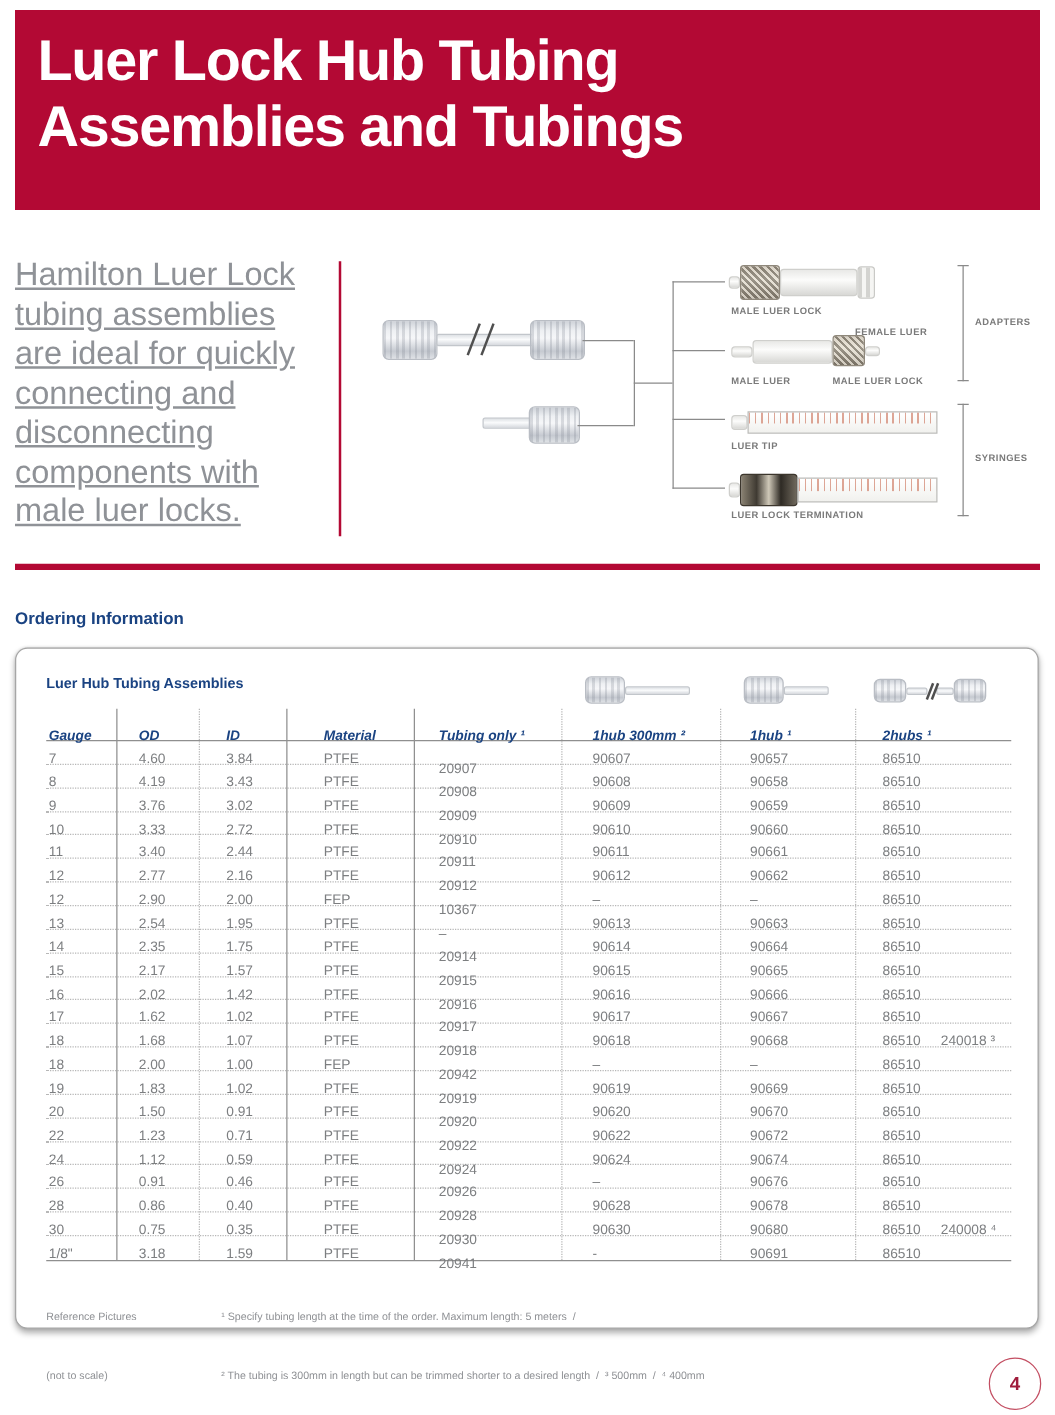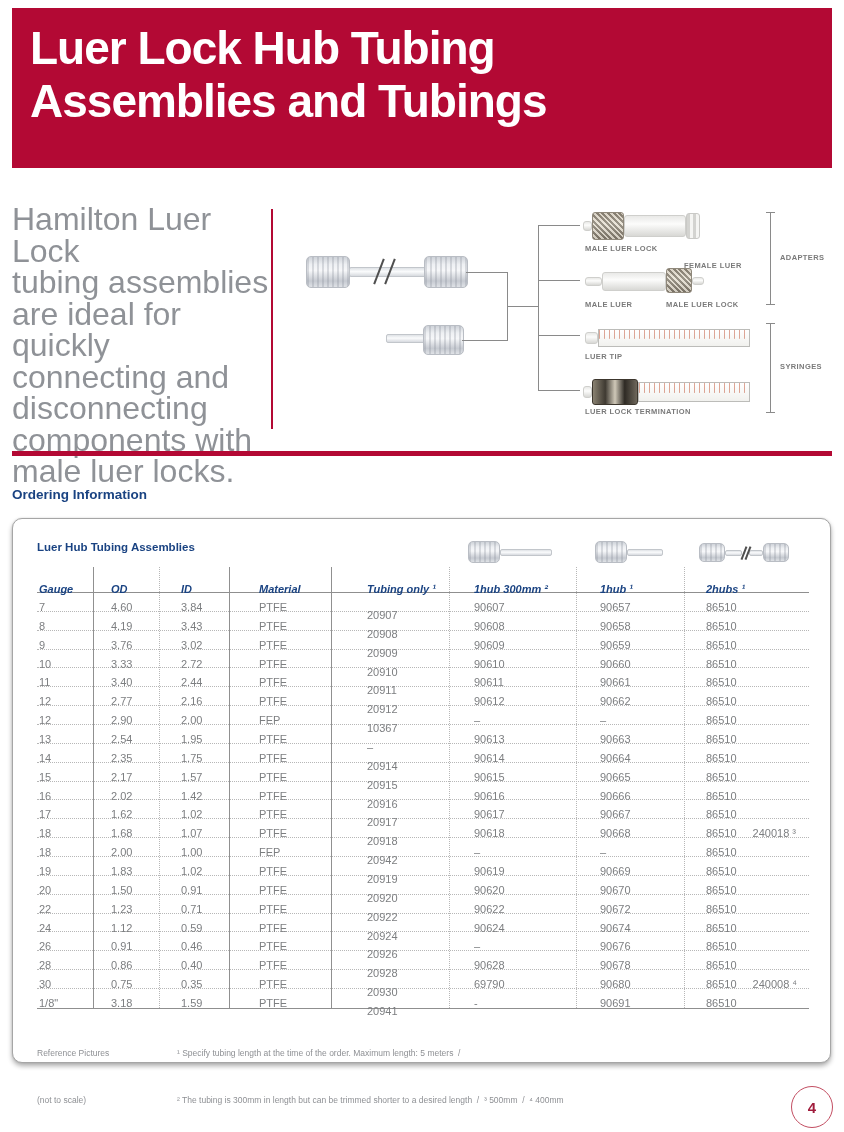--- a/index.html
+++ b/index.html
@@ -3,22 +3,22 @@
 <meta charset="utf-8">
 <style>
   html,body{margin:0;padding:0;background:#fff;}
   .page{position:relative;width:844px;height:1132px;background:#fff;overflow:hidden;
         font-family:"Liberation Sans","DejaVu Sans",sans-serif;}
   
   .banner{position:absolute;left:12px;top:8px;width:820px;height:160px;background:#B30934;}
   .banner h1{margin:0;padding:14px 0 0 18px;color:#fff;font-size:46px;line-height:53px;
              font-weight:bold;letter-spacing:-1px;white-space:pre-line;}
   
-  .intro{position:absolute;left:12px;top:204px;width:270px;margin:0;font-size:32px;
-         line-height:31.5px;color:#8F9297;white-space:pre-line;}
+  .intro{position:absolute;left:12px;top:204px;width:270px;margin:0;font-size:26px;
+         line-height:31.5px;color:#8F9297;white-space:pre-line;text-decoration:underline;}
   .vrule{position:absolute;left:271px;top:209px;width:2px;height:220px;background:#B30934;}
   .redrule{position:absolute;left:12px;top:451px;width:820px;height:5px;background:#B30934;}
   
   .diagram{position:absolute;left:0;top:0;width:836px;height:460px;}
   .dline{position:absolute;background:#8a8a8a;}
   .dlabel{position:absolute;font-size:7.5px;font-weight:bold;color:#7a7a7a;letter-spacing:.4px;white-space:nowrap;}
   .hub{position:absolute;border:1px solid #b9bdc4;border-radius:5px;box-sizing:border-box;
        background:repeating-linear-gradient(90deg,rgba(125,131,143,.25) 0 2px,rgba(255,255,255,0) 2px 5px),
                   linear-gradient(180deg,#cfd3d9 0%,#eef0f3 25%,#f6f7f9 45%,#c6cad1 80%,#dfe2e6 100%);}
   .tube{position:absolute;border:1px solid #c2c6cb;border-radius:2px;box-sizing:border-box;
@@ -46,21 +46,21 @@
   .thumb{position:absolute;display:flex;align-items:center;}
   .thead,.trow{display:grid;grid-template-columns:56px 66px 70px 102px 118px 127px 108px 125px;}
   .thead{position:absolute;left:24px;top:48px;width:772px;height:26px;align-items:end;
          border-bottom:1px solid #8f8f8f;box-sizing:border-box;font-style:italic;}
   .hcell{font-size:11px;font-weight:bold;color:#1A4382;padding-bottom:5px;white-space:nowrap;}
   .tbody{position:absolute;left:24px;top:74px;width:772px;border-bottom:1px solid #8f8f8f;box-sizing:border-box;}
   .trow{height:18.86px;align-items:center;border-bottom:1px dotted #b7b7b7;box-sizing:border-box;}
   .trow:last-child{border-bottom:none;}
   .cell{font-size:11px;color:#7C7E80;white-space:nowrap;}
   .c0{padding-left:2px;} .c1{padding-left:18px;} .c2{padding-left:22px;} .c3{padding-left:30px;}
-  .c4{padding-left:36px;margin-top:16px;} .c5{padding-left:25px;} .c6{padding-left:24px;} .c7{padding-left:22px;}
+  .c4{padding-left:20px;margin-top:16px;} .c5{padding-left:25px;} .c6{padding-left:24px;} .c7{padding-left:22px;}
   .extra{margin-left:16px;}
   .vline{position:absolute;top:48px;height:441px;width:0;}
   .vline.solid{border-left:1px solid #909090;}
   .vline.dot{border-left:1px dotted #b7b7b7;}
   .fnote{position:absolute;font-size:8.5px;line-height:15.5px;color:#8E9094;white-space:pre-wrap;}
   
   .page-badge{position:absolute;left:791px;top:1086px;width:42px;height:42px;border-radius:50%;
               border:1.5px solid #C34E62;box-sizing:border-box;display:flex;align-items:center;
               justify-content:center;font-size:15px;font-weight:bold;color:#A01C3C;background:#fff;}
 </style>
@@ -372,21 +372,21 @@
           <div class="cell c5">90628</div>
           <div class="cell c6">90678</div>
           <div class="cell c7">86510</div>
         </div>
         <div class="trow">
           <div class="cell c0">30</div>
           <div class="cell c1">0.75</div>
           <div class="cell c2">0.35</div>
           <div class="cell c3">PTFE</div>
           <div class="cell c4">20930</div>
-          <div class="cell c5">69790</div>
+          <div class="cell c5">90630</div>
           <div class="cell c6">90680</div>
           <div class="cell c7">86510<span class="extra">240008 ⁴</span></div>
         </div>
         <div class="trow">
           <div class="cell c0">1/8"</div>
           <div class="cell c1">3.18</div>
           <div class="cell c2">1.59</div>
           <div class="cell c3">PTFE</div>
           <div class="cell c4">20941</div>
           <div class="cell c5">-</div>

